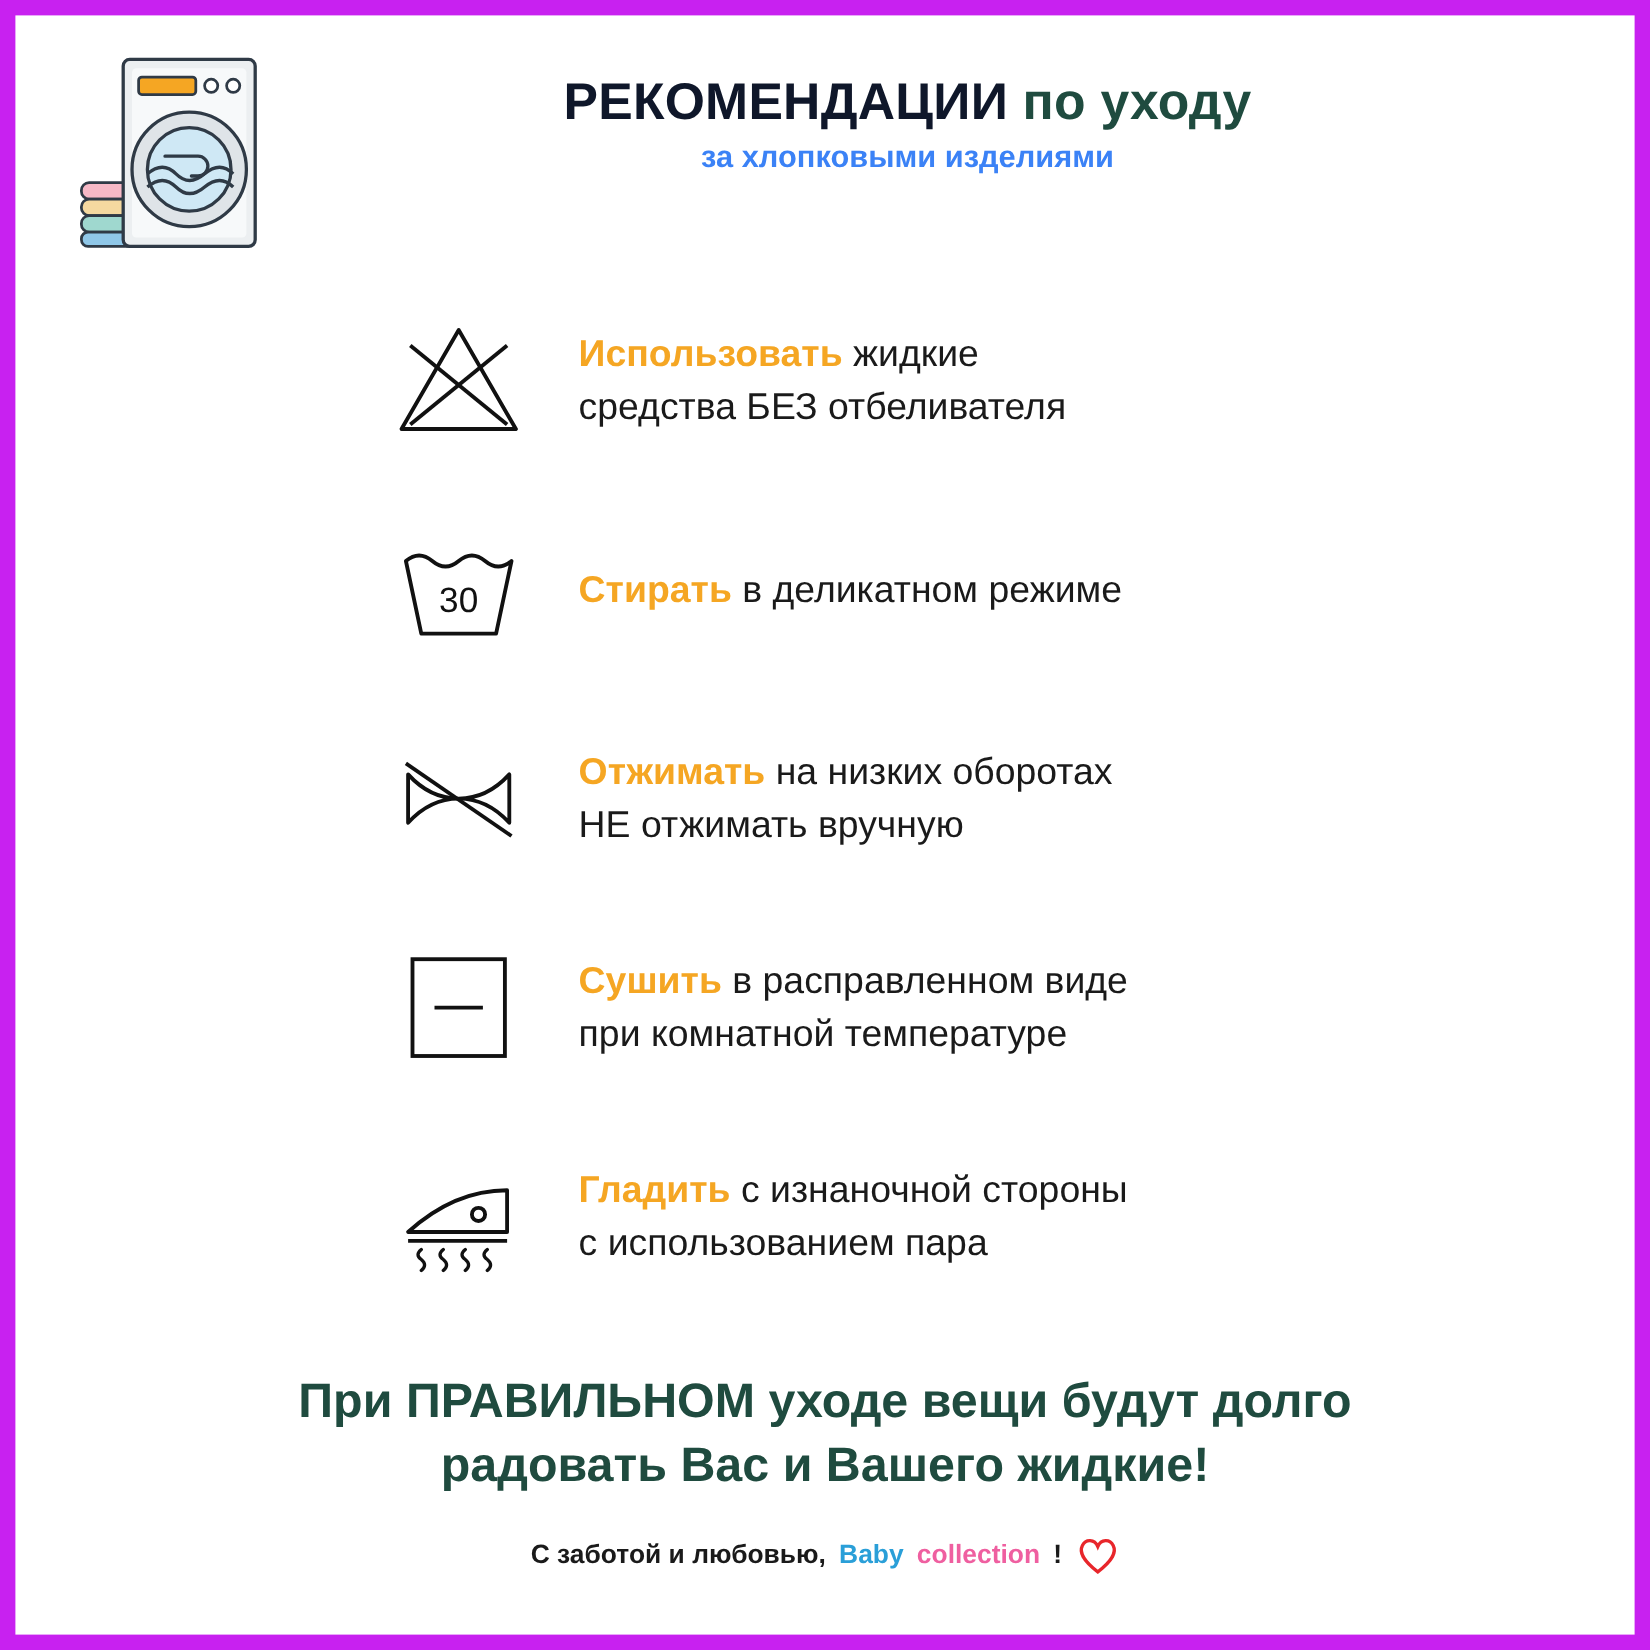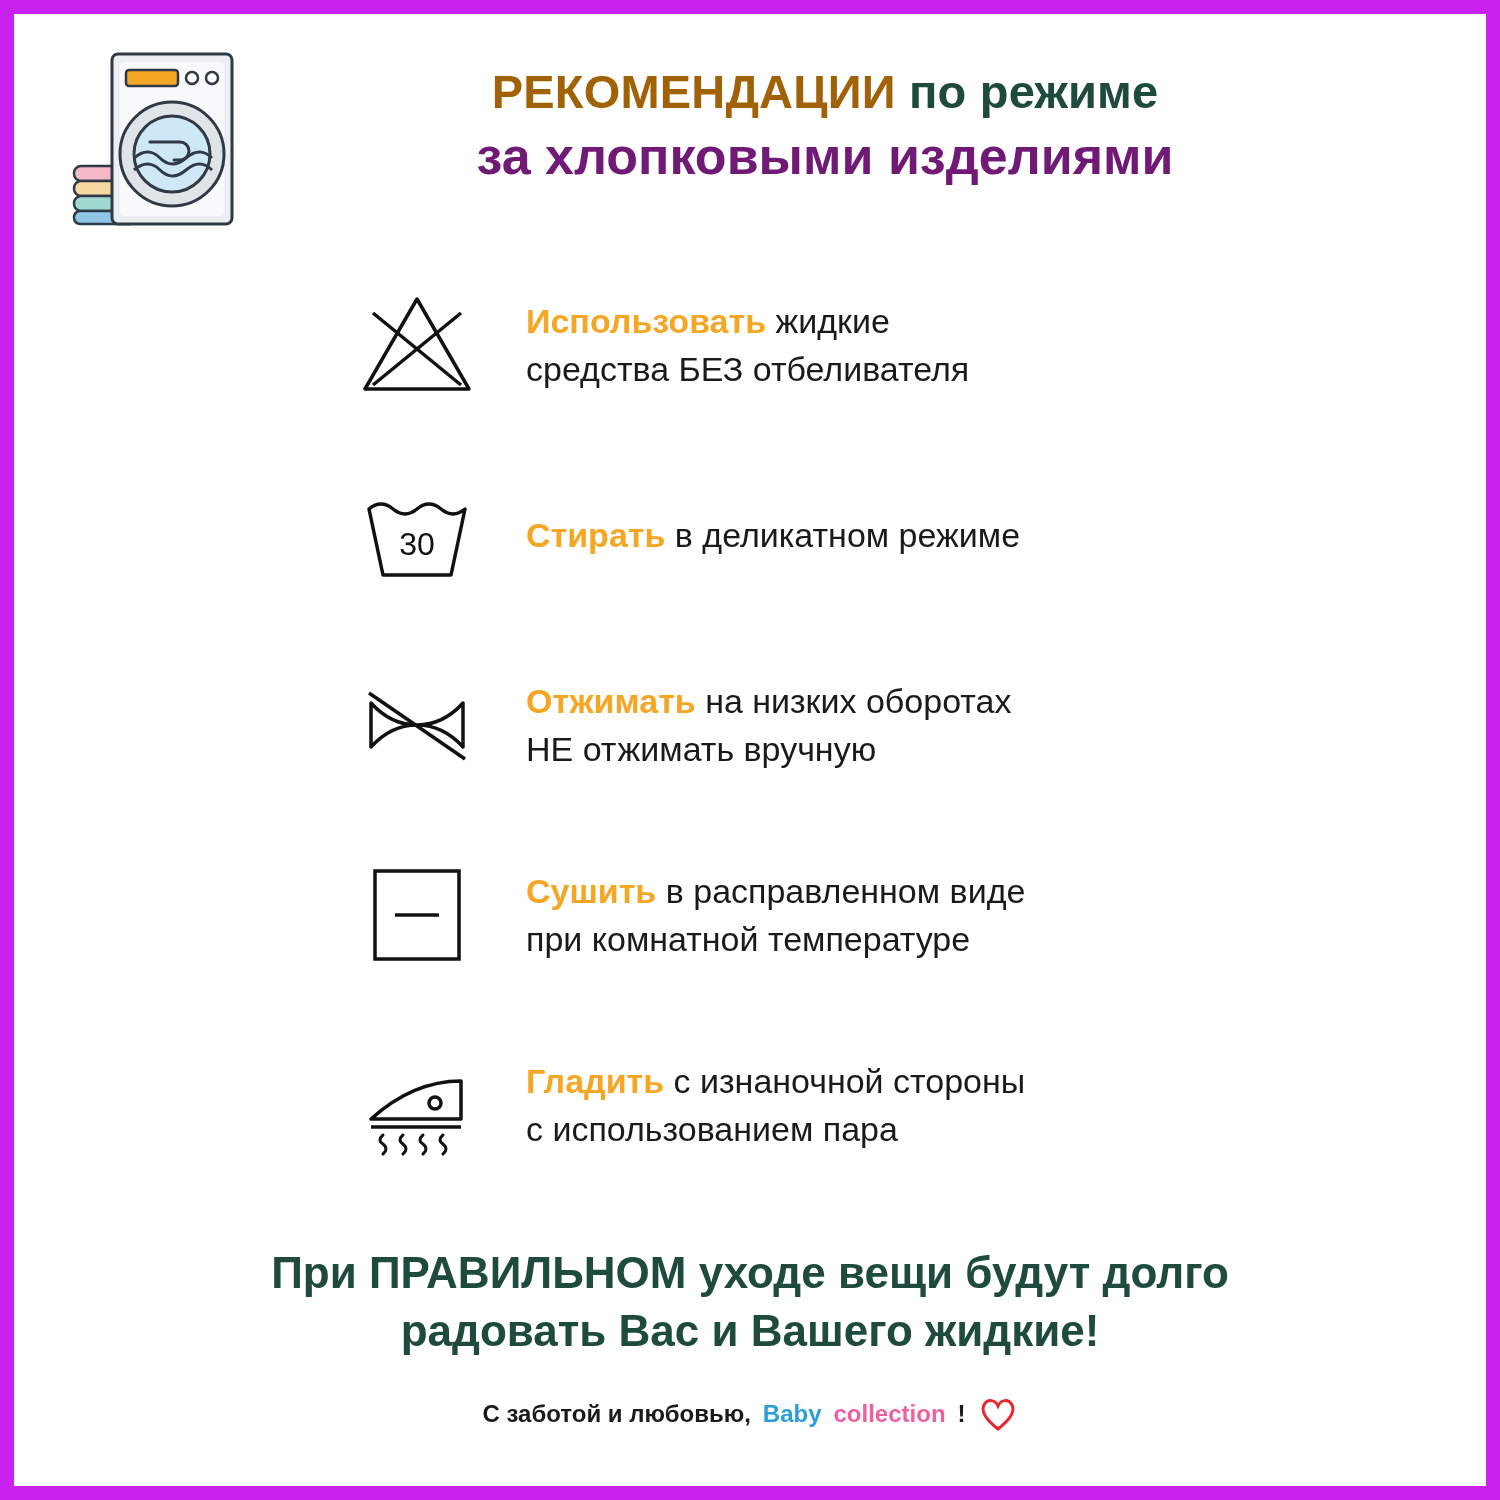--- a/index.html
+++ b/index.html
@@ -46,26 +46,26 @@
     padding-top: 28px;
   }
   .title-line1 {
     font-size: 47px;
     font-weight: bold;
     letter-spacing: 0.2px;
     line-height: 1.12;
     color: #1f4b3f;
   }
   .title-line1 .accent {
-    color: #a16207;
+    color: #0f172a;
   }
   .title-line2 {
-    font-size: 52px;
-    font-weight: bold;
-    color: #701a75;
+    font-size: 28px;
+    font-weight: bold;
+    color: #3b82f6;
     margin-top: 8px;
     line-height: 1.15;
   }
 
   
   .care-list {
     margin-top: 62px;
     padding-left: 340px;
     padding-right: 22px;
     display: flex;
@@ -147,21 +147,21 @@
 
           <circle cx="108" cy="108" r="52" fill="#dfe4e8" stroke="#2f3a46" stroke-width="3"></circle>
           <circle cx="108" cy="108" r="38" fill="#cfe8f5" stroke="#2f3a46" stroke-width="3"></circle>
           <path d="M70 112 q14 -12 26 0 t26 0 t26 0" fill="none" stroke="#2f3a46" stroke-width="3"></path>
           <path d="M70 124 q14 -12 26 0 t26 0 t26 0" fill="none" stroke="#2f3a46" stroke-width="3"></path>
           <path d="M86 96 h30 a9 9 0 0 1 0 18 h-6" fill="none" stroke="#2f3a46" stroke-width="3" stroke-linecap="round"></path>
         </svg>
       </div>
       <div class="title-block">
         <div class="title-line1">
-          <span class="accent">РЕКОМЕНДАЦИИ</span><span> по режиме</span>
+          <span class="accent">РЕКОМЕНДАЦИИ</span><span> по уходу</span>
         </div>
         <div class="title-line2">за хлопковыми изделиями</div>
       </div>
     </div>
 
     <div class="care-list">
 
       <div class="care-row">
         <div class="care-symbol">
           <svg viewBox="0 0 120 104" width="120" height="104" aria-hidden="true">

